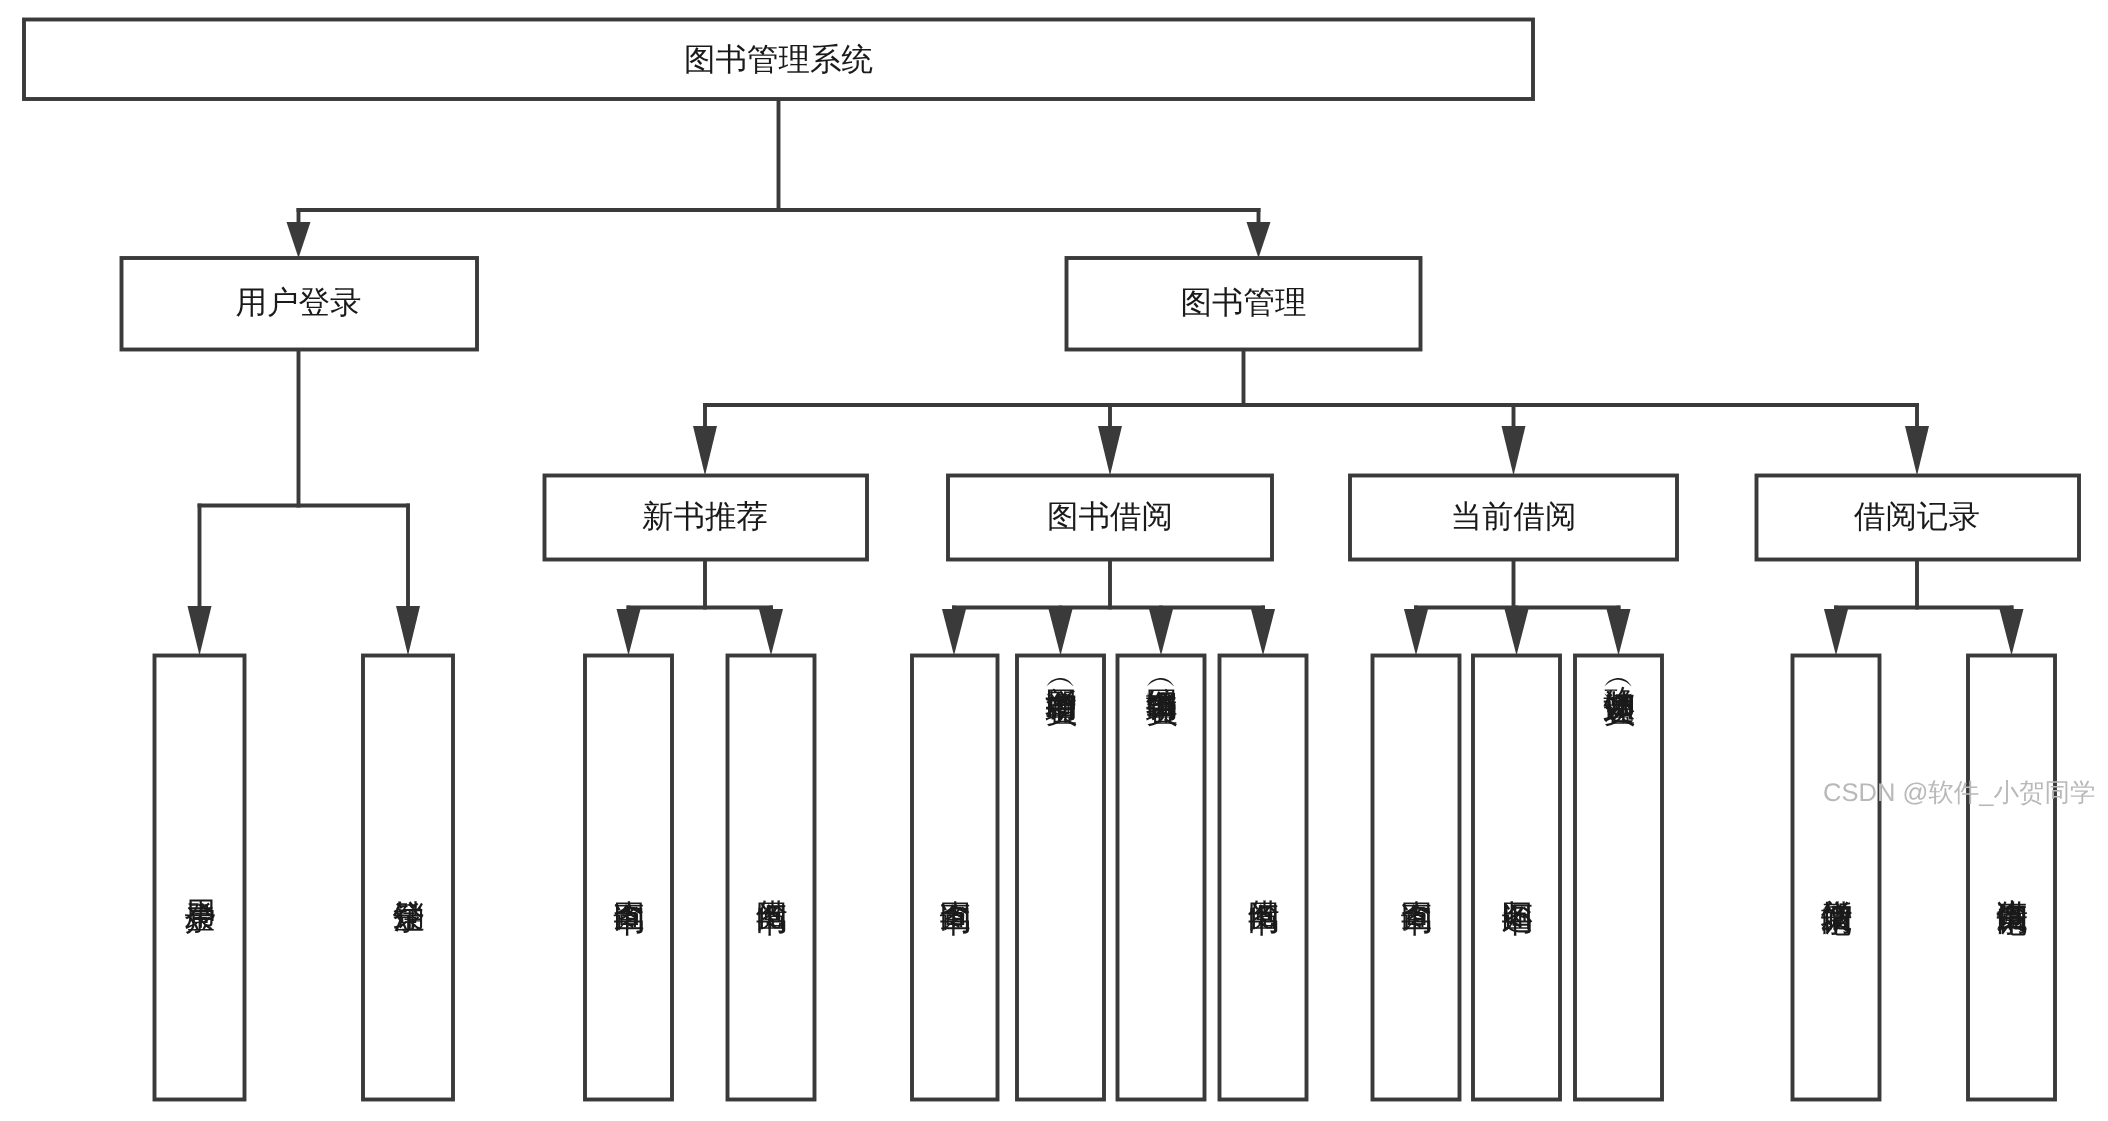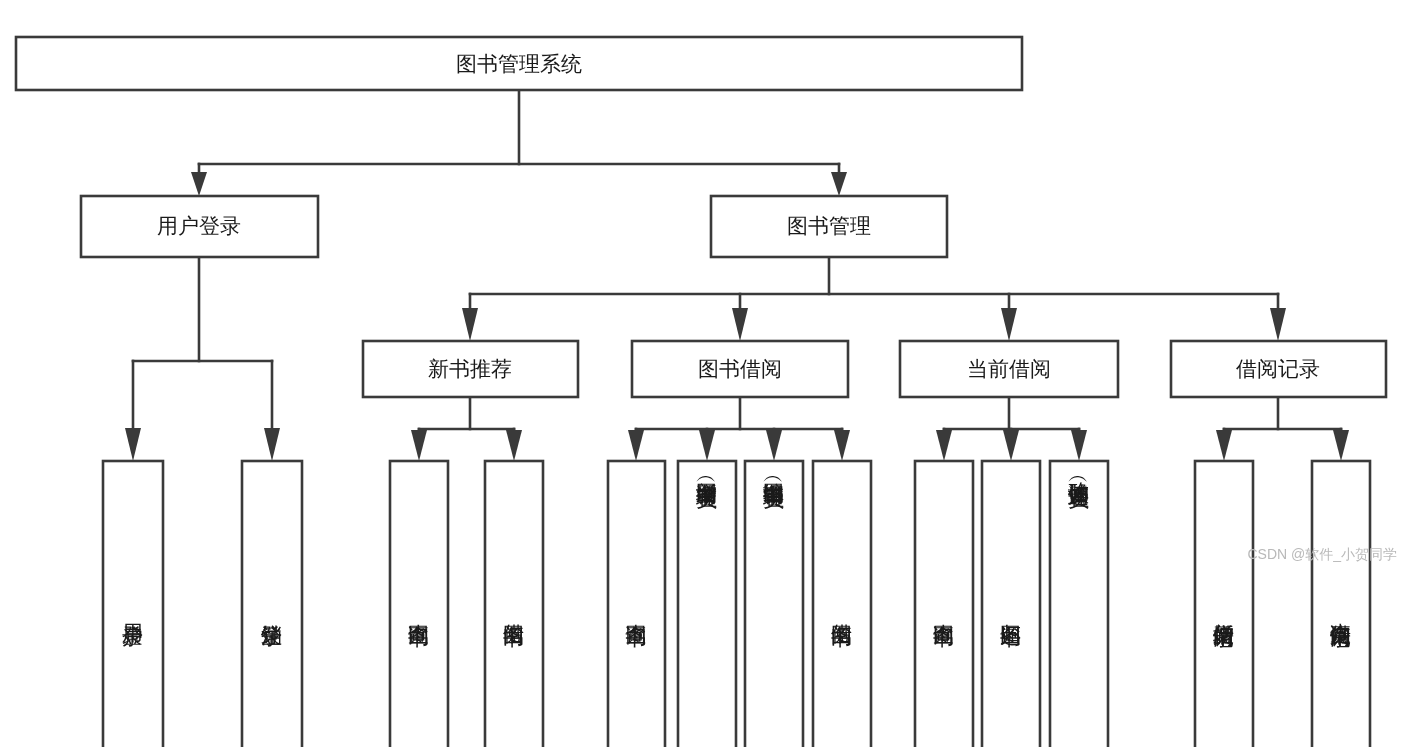--- a/index.html
+++ b/index.html
@@ -11,21 +11,20 @@
     width: 1405px;
     height: 747px;
     font-family: "Liberation Sans", "DejaVu Sans", sans-serif;
     overflow: hidden;
   }
   #diagram-root {
     position: relative;
     width: 1405px;
     height: 543px;
     background: #ffffff;
-    margin-top: 24px;
   }
   svg.diagram-canvas {
     position: absolute;
     left: 0;
     top: 0;
     width: 1405px;
     height: 747px;
   }
   .node-box {
     fill: #ffffff;
@@ -69,21 +68,21 @@
     position: absolute;
     display: flex;
     align-items: center;
     justify-content: center;
   }
   .watermark {
     position: absolute;
     right: 8px;
     bottom: 3px;
     font-family: "Liberation Sans", "DejaVu Sans", sans-serif;
-    font-size: 14px;
+    font-size: 17px;
     color: #b9b9b9;
     white-space: nowrap;
     user-select: none;
   }
 </style>
 </head>
 <body>
 
 <div id="diagram-root">
 

